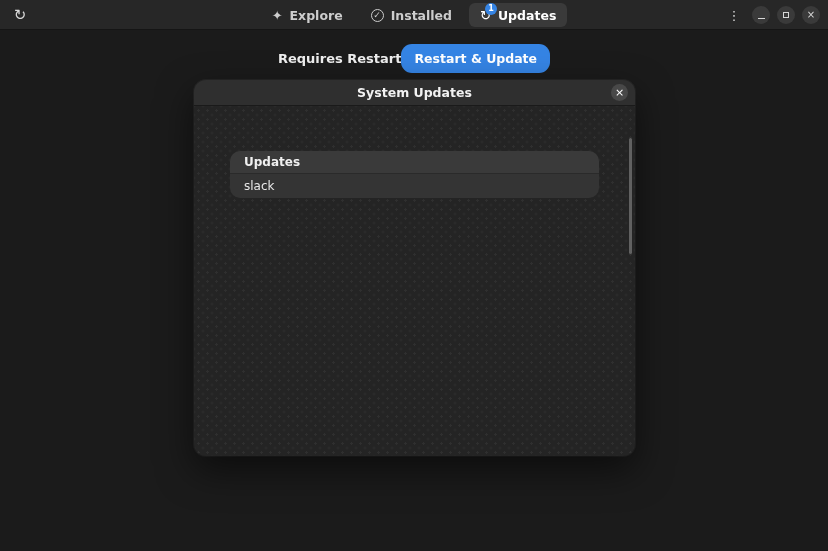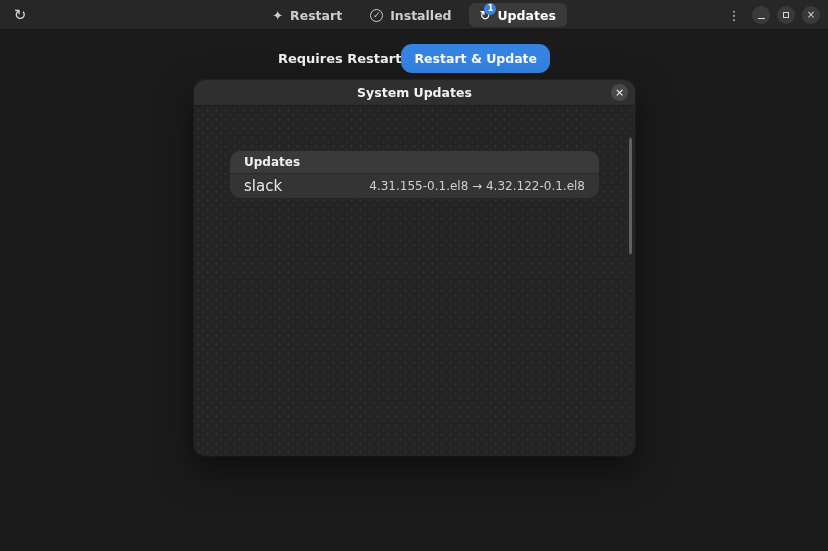--- a/index.html
+++ b/index.html
@@ -102,21 +102,21 @@
   .card-header {
     background: #3a3a3a; padding: 5px 14px; height: 23px;
     display: flex; align-items: center;
     border-bottom: 1px solid #2a2a2a;
   }
   .card-header-label { font-size: 12px; font-weight: 700; color: #f0f0f0; }
   .card-row {
     background: #343434; height: 24px; padding: 0 14px;
     display: flex; align-items: center; justify-content: space-between; cursor: pointer;
   }
-  .row-name { font-size: 15px; color: #e8e8e8; }
+  .row-name { font-size: 12px; color: #e8e8e8; }
   .row-version { font-size: 12px; color: #cfcfcf; }
   .dlg-scrollbar {
     position: absolute; right: 3px; top: 32px; width: 3px; height: 116px;
     background: #616161; border-radius: 2px; cursor: pointer;
   }
 </style>
 </head>
 <body>
 
 <div class="window dots">
@@ -124,21 +124,21 @@
   <div class="headerbar">
     <div class="hb-left">
       <div class="icon-btn">
         <span>↻</span>
       </div>
     </div>
 
     <div class="view-switcher">
       <div class="tab">
         <span class="tab-icon">✦</span>
-        <span>Restart</span>
+        <span>Explore</span>
       </div>
       <div class="tab">
         <span class="tab-icon check-circle">✓</span>
         <span>Installed</span>
       </div>
       <div class="tab active">
         <span class="tab-icon">
           <span>↻</span>
           <span class="badge">1</span>
         </span>
@@ -175,21 +175,20 @@
       </div>
     </div>
     <div class="dialog-body dots">
 
       <div class="updates-card">
         <div class="card-header">
           <span class="card-header-label">Updates</span>
         </div>
         <div class="card-row">
           <span class="row-name">slack</span>
-          <span class="row-version">4.31.155-0.1.el8 → 4.32.122-0.1.el8</span>
         </div>
       </div>
 
       <div class="dlg-scrollbar"></div>
     </div>
   </div>
 
 </div>
 
 </body></html>

